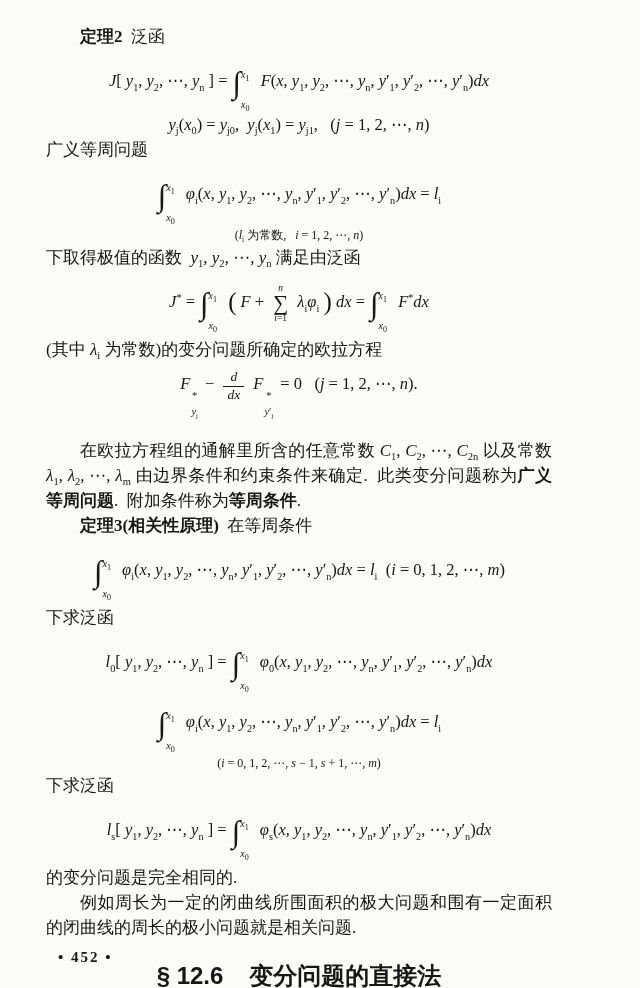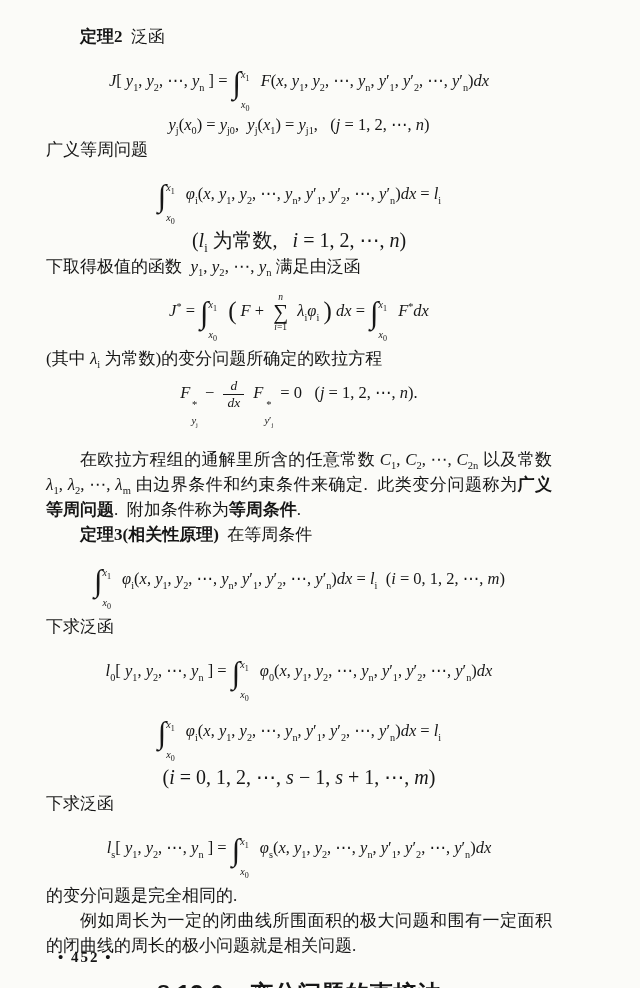--- a/index.html
+++ b/index.html
@@ -17,21 +17,21 @@
   b{font-weight:700;}
   i{font-style:italic;}
   sub{font-size:.62em;line-height:0;}
   sup{font-size:.62em;line-height:0;}
 
   .formula{
     text-align:center;font-size:16.5px;line-height:1.1;
     margin:7px 0;white-space:nowrap;
   }
   .formula.tight{margin:3px 0;}
-  .note{font-size:20px;}
+  .note{font-size:12px;}
 
   
   .intg{display:inline-flex;align-items:center;vertical-align:middle;margin:0 1px;}
   .isign{font-size:31px;line-height:1;}
   .ilim{display:inline-flex;flex-direction:column;justify-content:space-between;
         height:37px;font-size:10px;line-height:1;margin:12px 6px 0 0;padding:2px 0;gap:20px;}
   .ilim sub{font-size:8px;}
 
   
   .sum{display:inline-flex;flex-direction:column;align-items:center;

